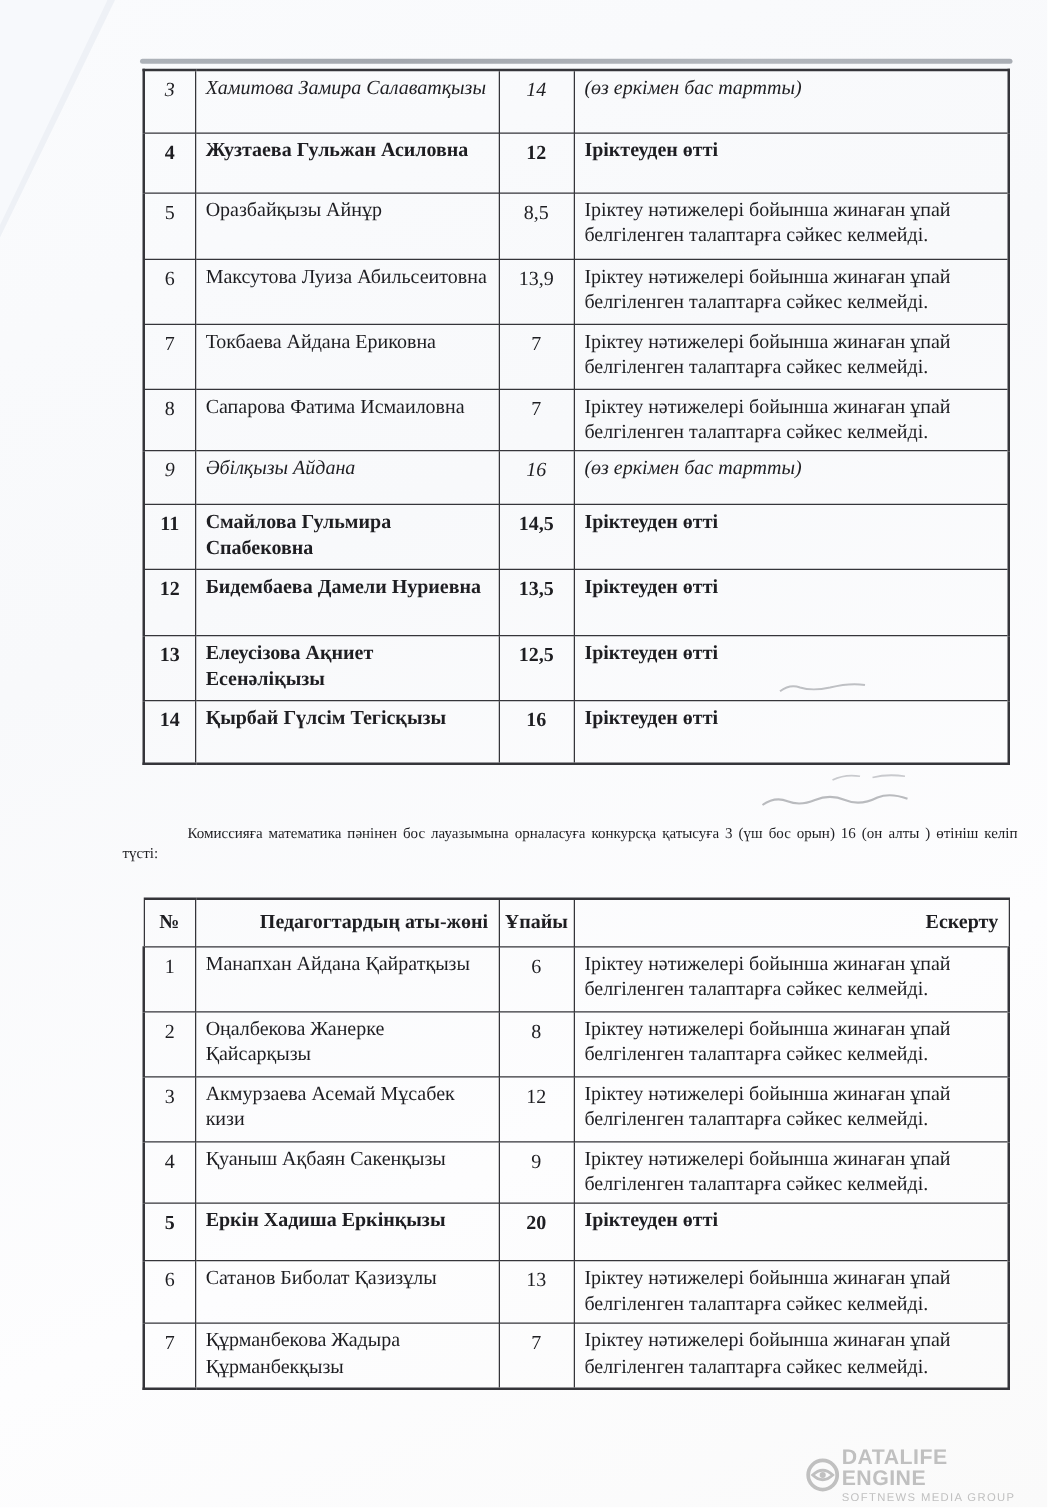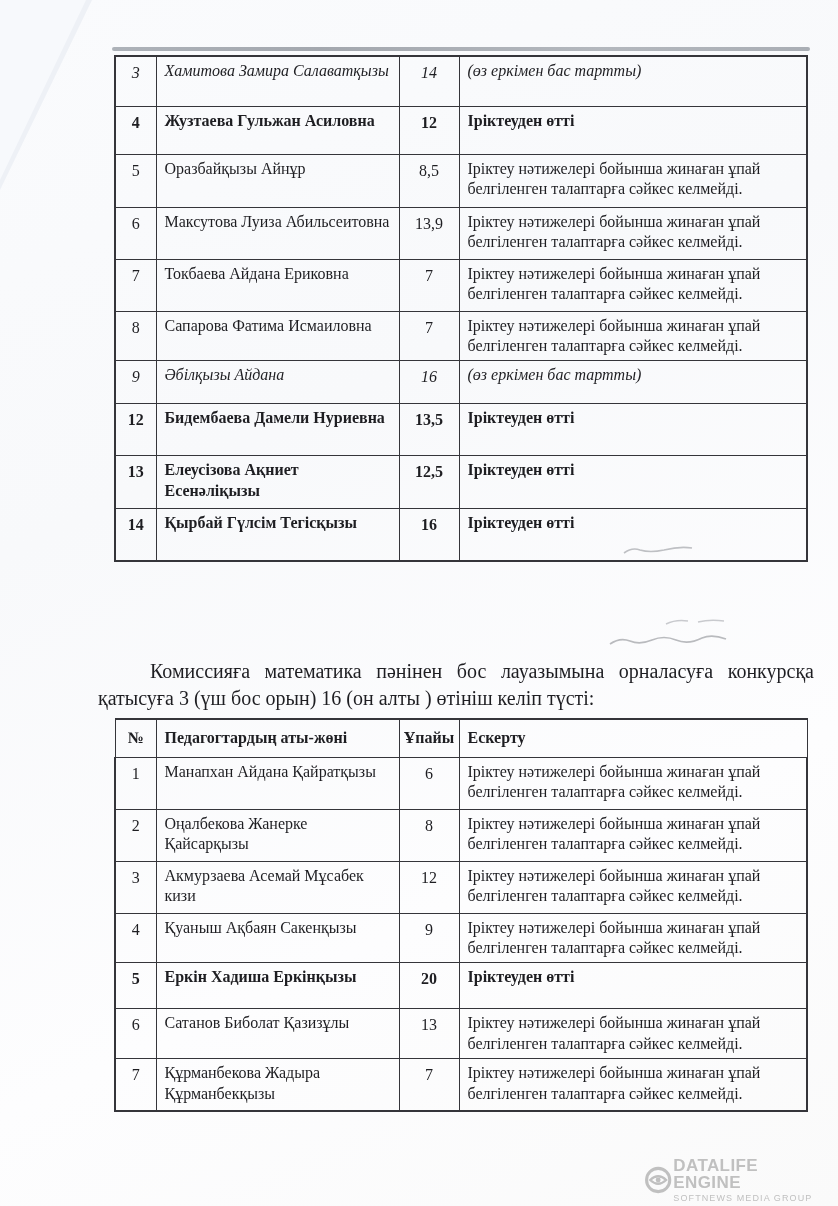--- a/index.html
+++ b/index.html
@@ -50,39 +50,39 @@
   .t1 tr:first-child td{border-top-width:2.2px;}
   .t1 tr:last-child td,.t2 tr:last-child td{border-bottom-width:2.2px;}
   .t2 tr:first-child th{border-top-width:2.2px;}
   col.c-num{width:41px;}
   col.c-name{width:243px;}
   col.c-score{width:60px;}
   col.c-note{width:348px;}
   td.num,th.num{text-align:center;padding:6px 2px;}
   td.score,th.score{text-align:center;padding:6px 2px;}
   td.note{padding:4px 8px;}
-  .t2 th{text-align:left;font-weight:bold;vertical-align:middle;padding:6px 8px;}
+  .t2 th{text-align:right;font-weight:bold;vertical-align:middle;padding:6px 8px;}
   .t2 th.num{text-align:center;}
   .t2 th.score{text-align:center;padding:6px 1px;}
   tr.r-bold td{font-weight:bold;}
   tr.r-italic td{font-style:italic;}
   
   .t1 tr:nth-child(1){height:50px}.t1 tr:nth-child(2){height:48px}
   .t1 tr:nth-child(3){height:53px}.t1 tr:nth-child(4){height:52px}
   .t1 tr:nth-child(5){height:52px}.t1 tr:nth-child(6){height:48px}
   .t1 tr:nth-child(7){height:43px}.t1 tr:nth-child(8){height:52px}
   .t1 tr:nth-child(9){height:53px}.t1 tr:nth-child(10){height:52px}
   .t1 tr:nth-child(11){height:50px}.t1 tr:nth-child(12){height:41px}
   .t2 tr:nth-child(1){height:38px}.t2 tr:nth-child(2){height:52px}
   .t2 tr:nth-child(3){height:52px}.t2 tr:nth-child(4){height:52px}
   .t2 tr:nth-child(5){height:48px}.t2 tr:nth-child(6){height:46px}
   .t2 tr:nth-child(7){height:48px}.t2 tr:nth-child(8){height:52px}
   .paragraph{
     position:absolute;left:98px;top:658px;width:716px;
-    font-size:20px;line-height:1.35;
+    font-size:12px;line-height:1.35;
     text-align:justify;text-indent:52px;
     margin:0;
   }
   .scribble{position:absolute;opacity:.55;}
   .watermark{
     position:absolute;left:644px;top:1160px;width:178px;height:40px;
     display:flex;align-items:center;gap:1px;
     font-family:"Liberation Sans","DejaVu Sans",sans-serif;
   }
   .wm-text{display:flex;flex-direction:column;}
@@ -142,20 +142,26 @@
         <td class="score">7</td>
         <td class="note">Іріктеу нәтижелері бойынша жинаған ұпай белгіленген талаптарға сәйкес келмейді.</td>
       </tr>
       <tr class="r-italic">
         <td class="num">9</td>
         <td>Әбілқызы Айдана</td>
         <td class="score">16</td>
         <td class="note">(өз еркімен бас тартты)</td>
       </tr>
       <tr class="r-bold">
+        <td class="num">11</td>
+        <td>Смайлова Гульмира Спабековна</td>
+        <td class="score">14,5</td>
+        <td class="note">Іріктеуден өтті</td>
+      </tr>
+      <tr class="r-bold">
         <td class="num">12</td>
         <td>Бидембаева Дамели Нуриевна</td>
         <td class="score">13,5</td>
         <td class="note">Іріктеуден өтті</td>
       </tr>
       <tr class="r-bold">
         <td class="num">13</td>
         <td>Елеусізова Ақниет Есенәліқызы</td>
         <td class="score">12,5</td>
         <td class="note">Іріктеуден өтті</td>

